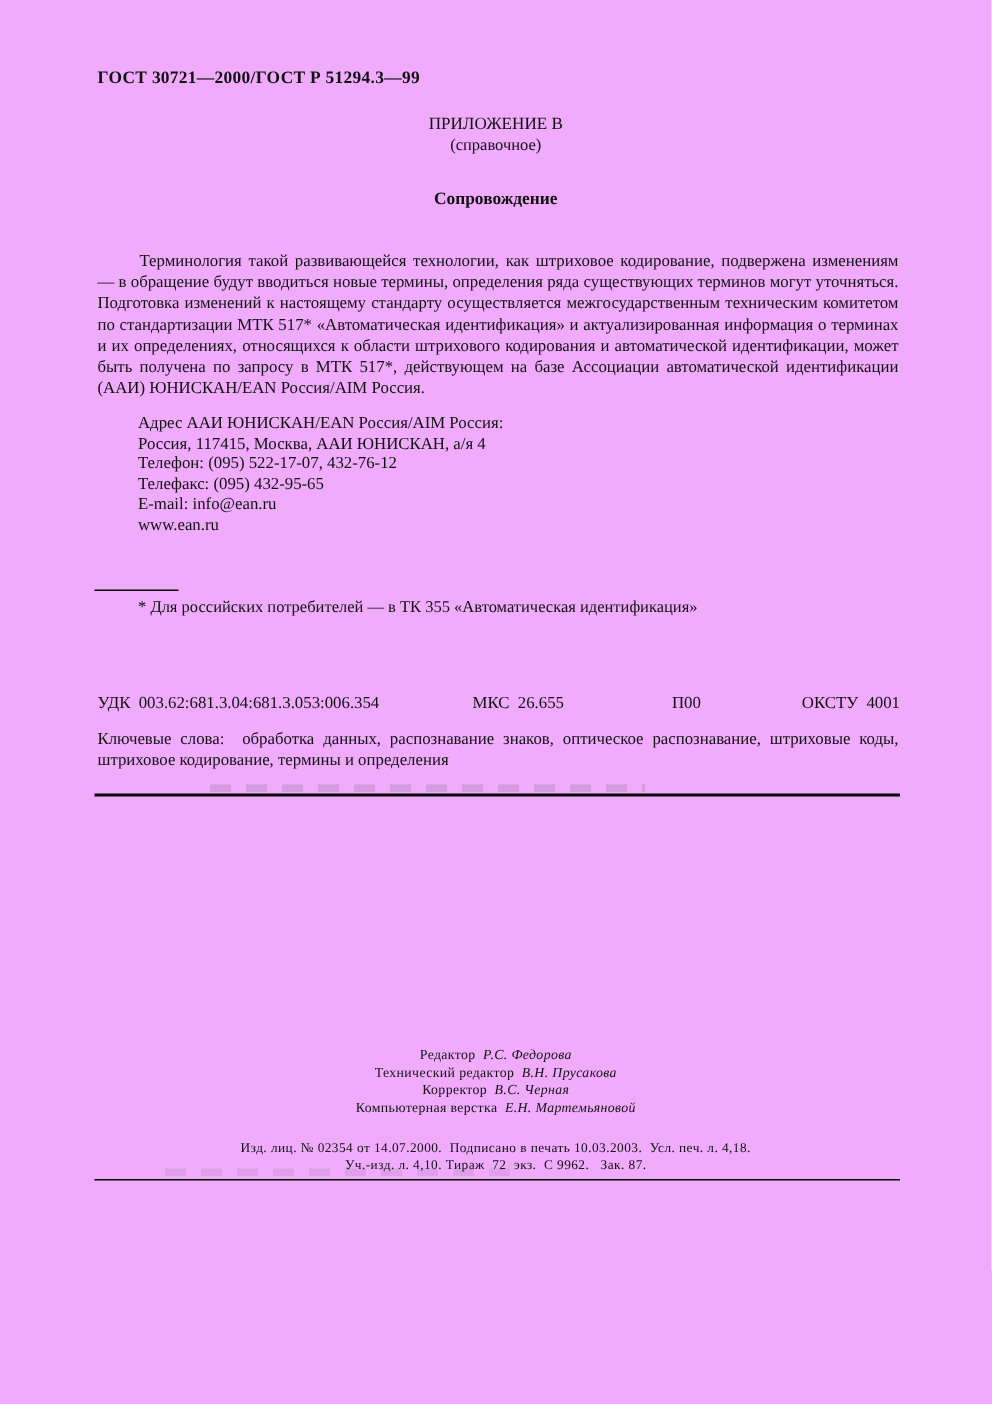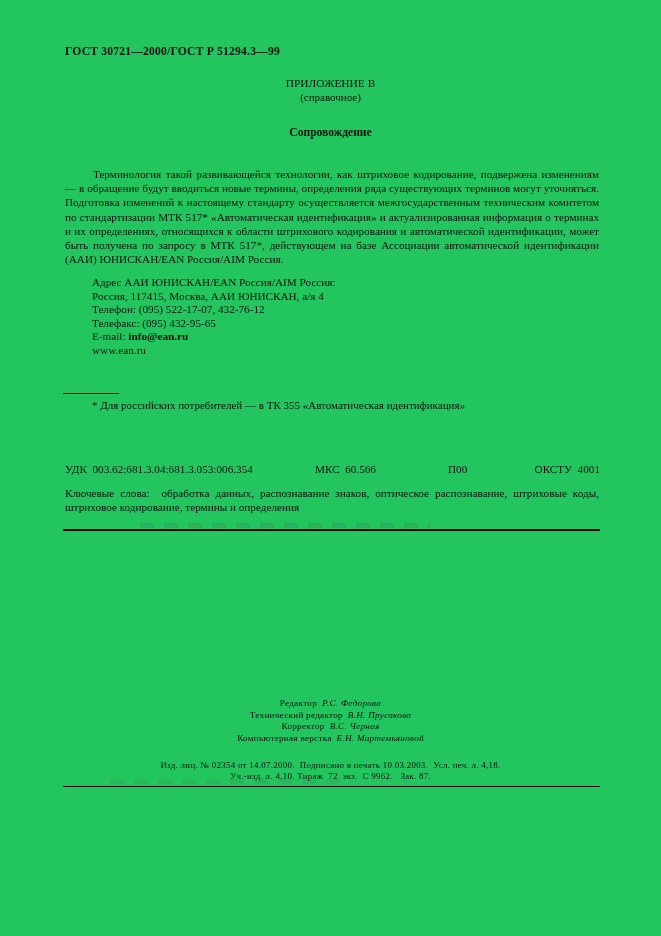--- a/index.html
+++ b/index.html
@@ -11,21 +11,21 @@
     width: 661px;
     height: 936px;
     font-family: "Liberation Serif", "DejaVu Serif", serif;
     color: #111111;
     -webkit-font-smoothing: antialiased;
   }
   .page {
     position: relative;
     width: 661px;
     height: 936px;
-    background: #22c55e;
+    background: #f0abfc;
     overflow: hidden;
   }
   .doc-header {
     position: absolute;
     top: 45px;
     left: 65px;
     font-size: 11.6px;
     font-weight: bold;
     letter-spacing: 0.2px;
     white-space: nowrap;
@@ -50,21 +50,21 @@
     text-indent: 28px;
   }
   .address-block {
     position: absolute;
     top: 276px;
     left: 92px;
     font-size: 11.2px;
     line-height: 13.5px;
   }
   .address-line { white-space: nowrap; }
-  .bold { font-weight: bold; }
+  .bold { font-weight: normal; }
   .footnote-rule {
     position: absolute;
     top: 393px;
     left: 63px;
     width: 56px;
     height: 0;
     border-top: 1.4px solid #000;
   }
   .footnote-text {
     position: absolute;
@@ -178,21 +178,21 @@
     <div class="address-line"><span>E-mail: </span><span class="bold">info@ean.ru</span></div>
     <div class="address-line">www.ean.ru</div>
   </div>
 
   <div class="footnote-rule"></div>
 
   <div class="footnote-text">* Для российских потребителей — в ТК 355 «Автоматическая идентификация»</div>
 
   <div class="classification-row">
     <span class="cls-udk">УДК  003.62:681.3.04:681.3.053:006.354</span>
-    <span class="cls-mks">МКС  60.566</span>
+    <span class="cls-mks">МКС  26.655</span>
     <span class="cls-p00">П00</span>
     <span class="cls-okstu">ОКСТУ  4001</span>
   </div>
 
   <div class="keywords-paragraph">Ключевые слова:  обработка данных, распознавание знаков, оптическое распознавание, штриховые коды, штриховое кодирование, термины и определения</div>
 
   <div class="scan-artifact artifact-1"></div>
   <div class="heavy-divider"></div>
 
   <div class="colophon-editors">

